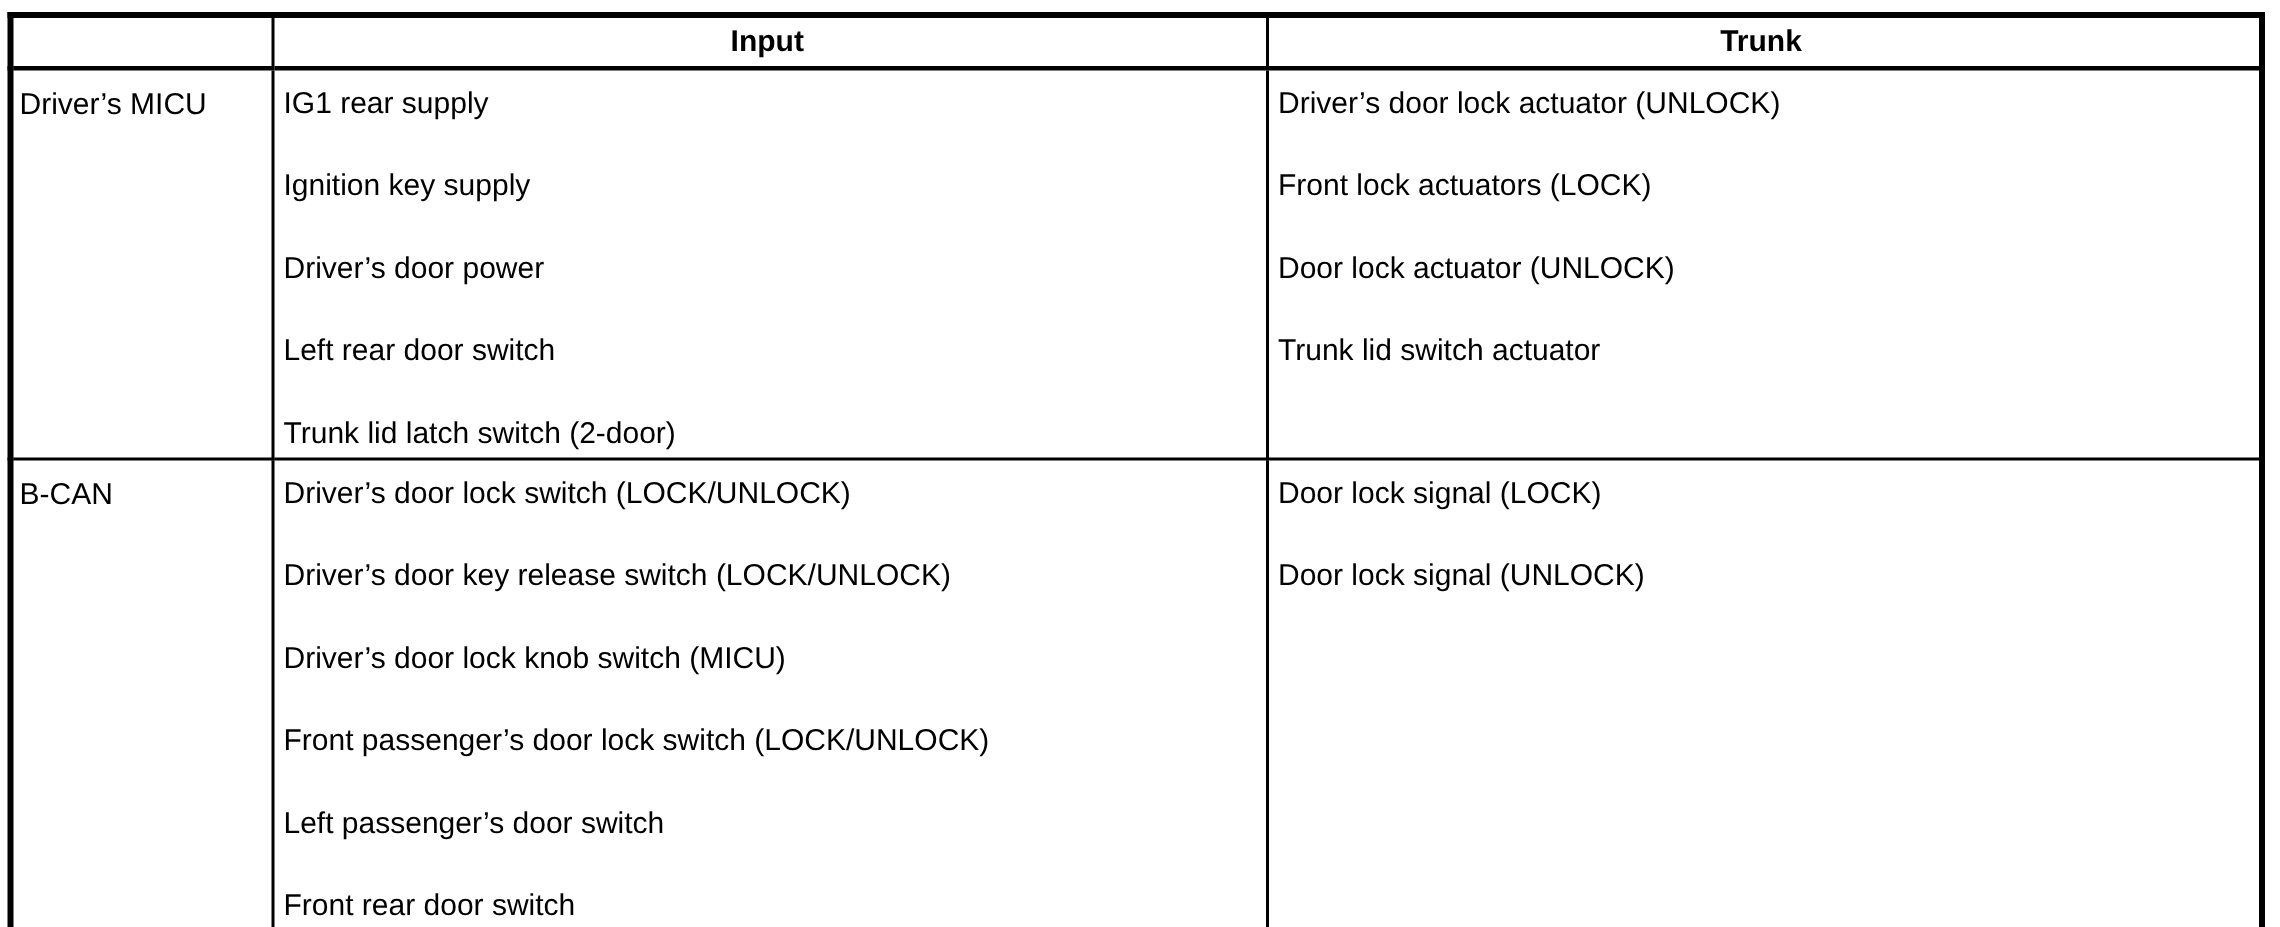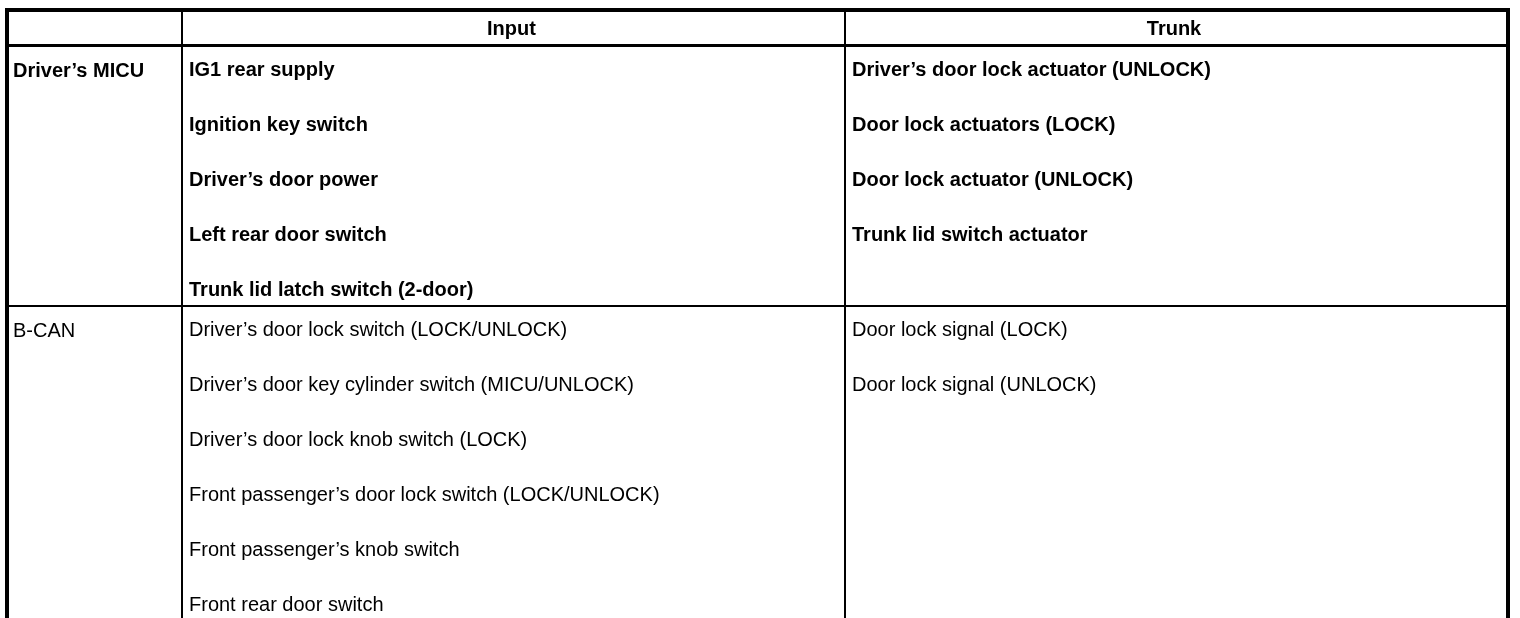--- a/index.html
+++ b/index.html
@@ -44,21 +44,21 @@
     white-space: nowrap;
   }
   .cell-list .item {
     line-height: 21px;
     margin: 0 0 34px 0;
     white-space: nowrap;
   }
   .cell-list .item:last-child {
     margin-bottom: 0;
   }
-  tr.section-1 { height: 260px; font-weight: bold; }
+  tr.section-1 { height: 260px; }
   tr.section-2 { height: 306px; }
 </style>
 </head>
 <body>
 
 <table class="doc-table">
   <colgroup>
     <col style="width:175px">
     <col style="width:663px">
     <col style="width:663px">
@@ -69,44 +69,44 @@
       <th>Input</th>
       <th>Trunk</th>
     </tr>
   </thead>
   <tbody>
     <tr class="section-1">
       <td class="row-label">Driver’s MICU</td>
       <td>
         <div class="cell-list">
           <div class="item">IG1 rear supply</div>
-          <div class="item">Ignition key switch</div>
+          <div class="item">Ignition key supply</div>
           <div class="item">Driver’s door power</div>
           <div class="item">Left rear door switch</div>
           <div class="item">Trunk lid latch switch (2-door)</div>
         </div>
       </td>
       <td>
         <div class="cell-list">
           <div class="item">Driver’s door lock actuator (UNLOCK)</div>
-          <div class="item">Door lock actuators (LOCK)</div>
+          <div class="item">Front lock actuators (LOCK)</div>
           <div class="item">Door lock actuator (UNLOCK)</div>
           <div class="item">Trunk lid switch actuator</div>
         </div>
       </td>
     </tr>
     <tr class="section-2">
       <td class="row-label">B-CAN</td>
       <td>
         <div class="cell-list">
           <div class="item">Driver’s door lock switch (LOCK/UNLOCK)</div>
-          <div class="item">Driver’s door key cylinder switch (MICU/UNLOCK)</div>
-          <div class="item">Driver’s door lock knob switch (LOCK)</div>
+          <div class="item">Driver’s door key release switch (LOCK/UNLOCK)</div>
+          <div class="item">Driver’s door lock knob switch (MICU)</div>
           <div class="item">Front passenger’s door lock switch (LOCK/UNLOCK)</div>
-          <div class="item">Front passenger’s knob switch</div>
+          <div class="item">Left passenger’s door switch</div>
           <div class="item">Front rear door switch</div>
         </div>
       </td>
       <td>
         <div class="cell-list">
           <div class="item">Door lock signal (LOCK)</div>
           <div class="item">Door lock signal (UNLOCK)</div>
         </div>
       </td>
     </tr>

